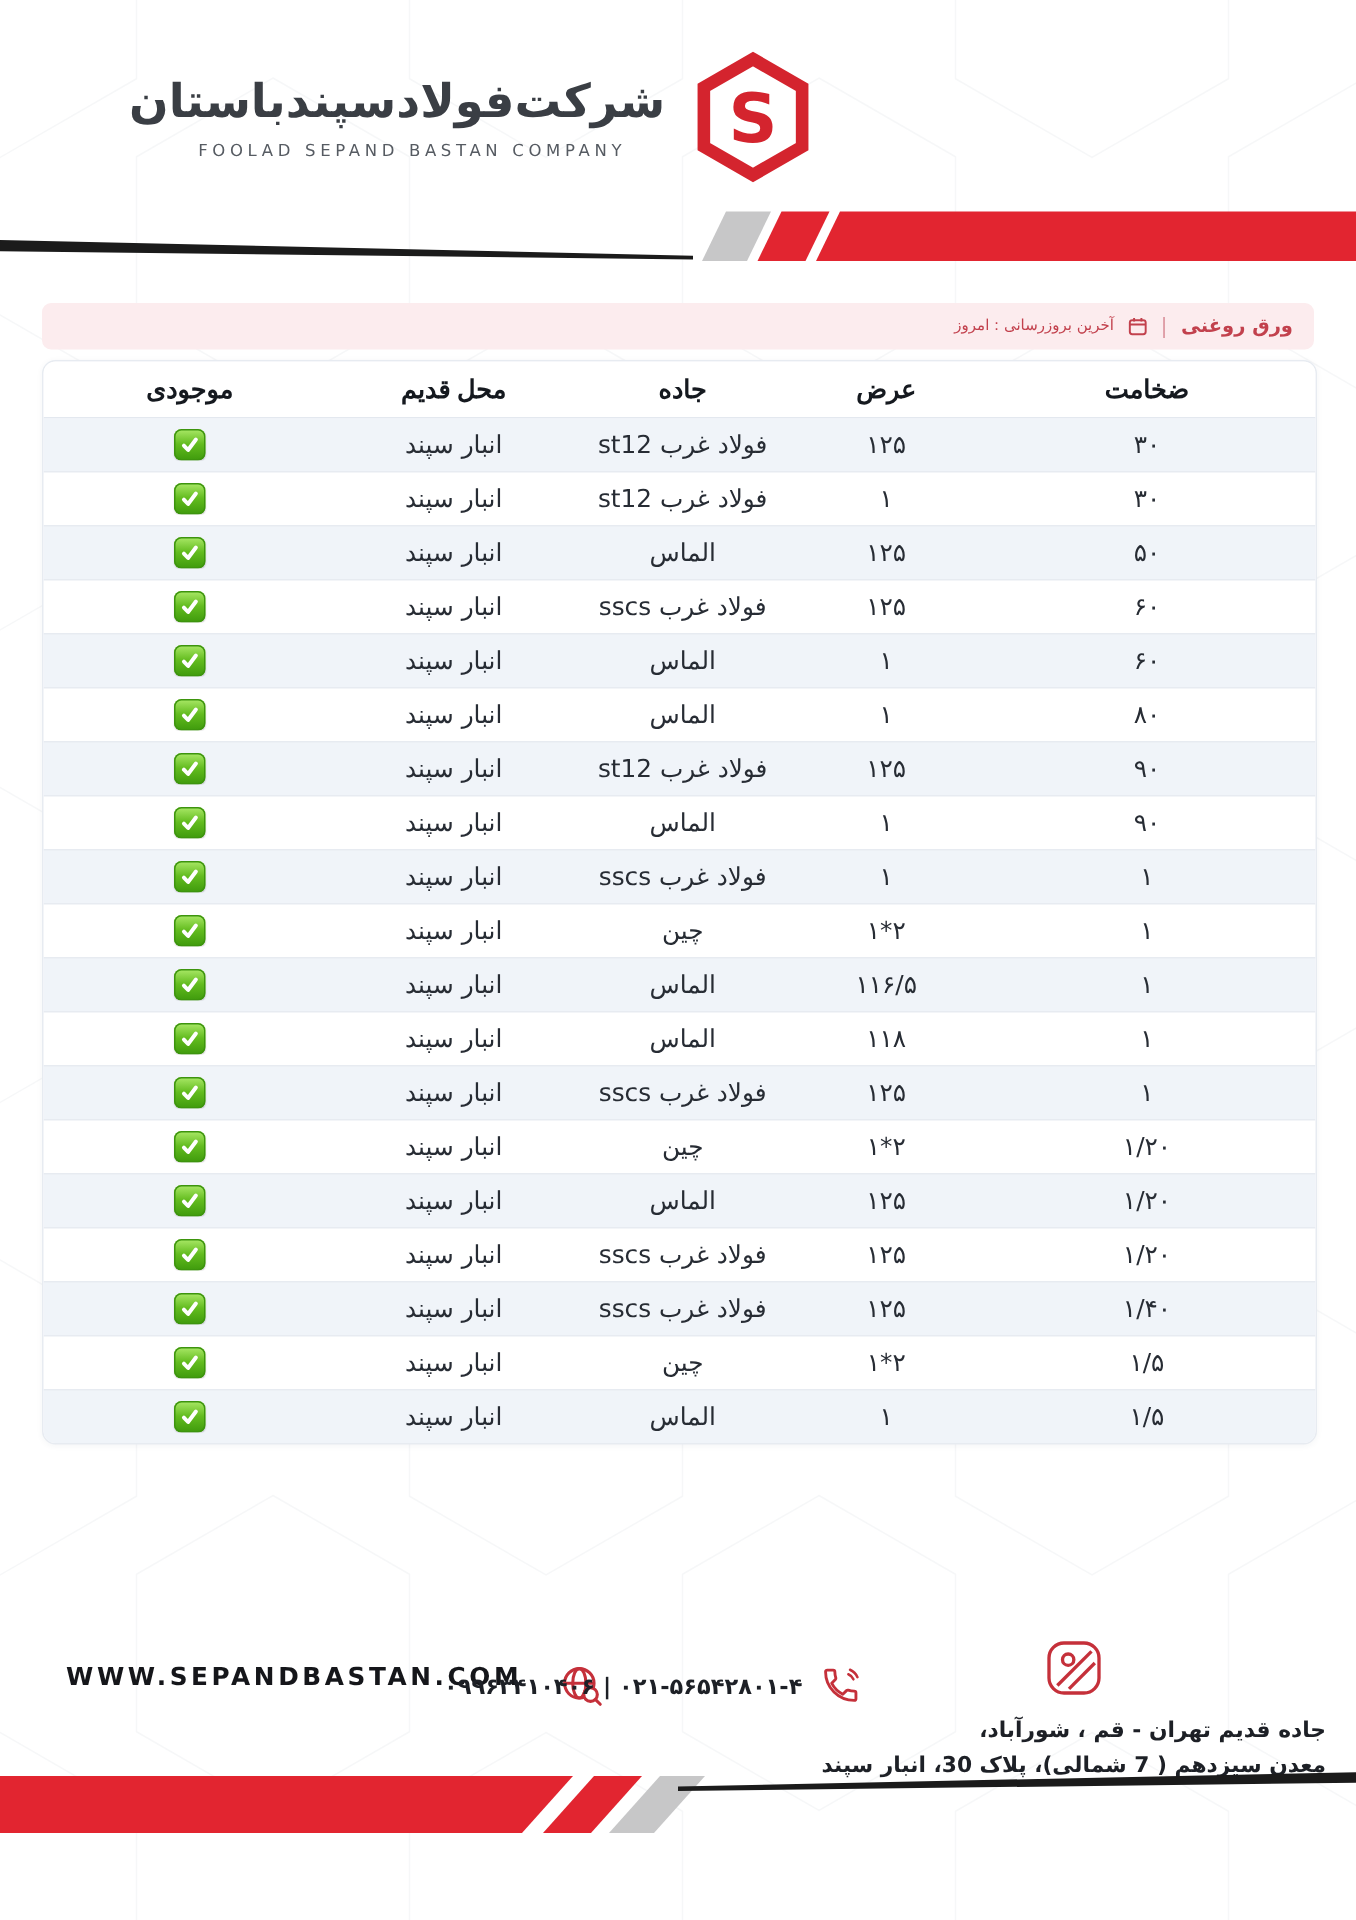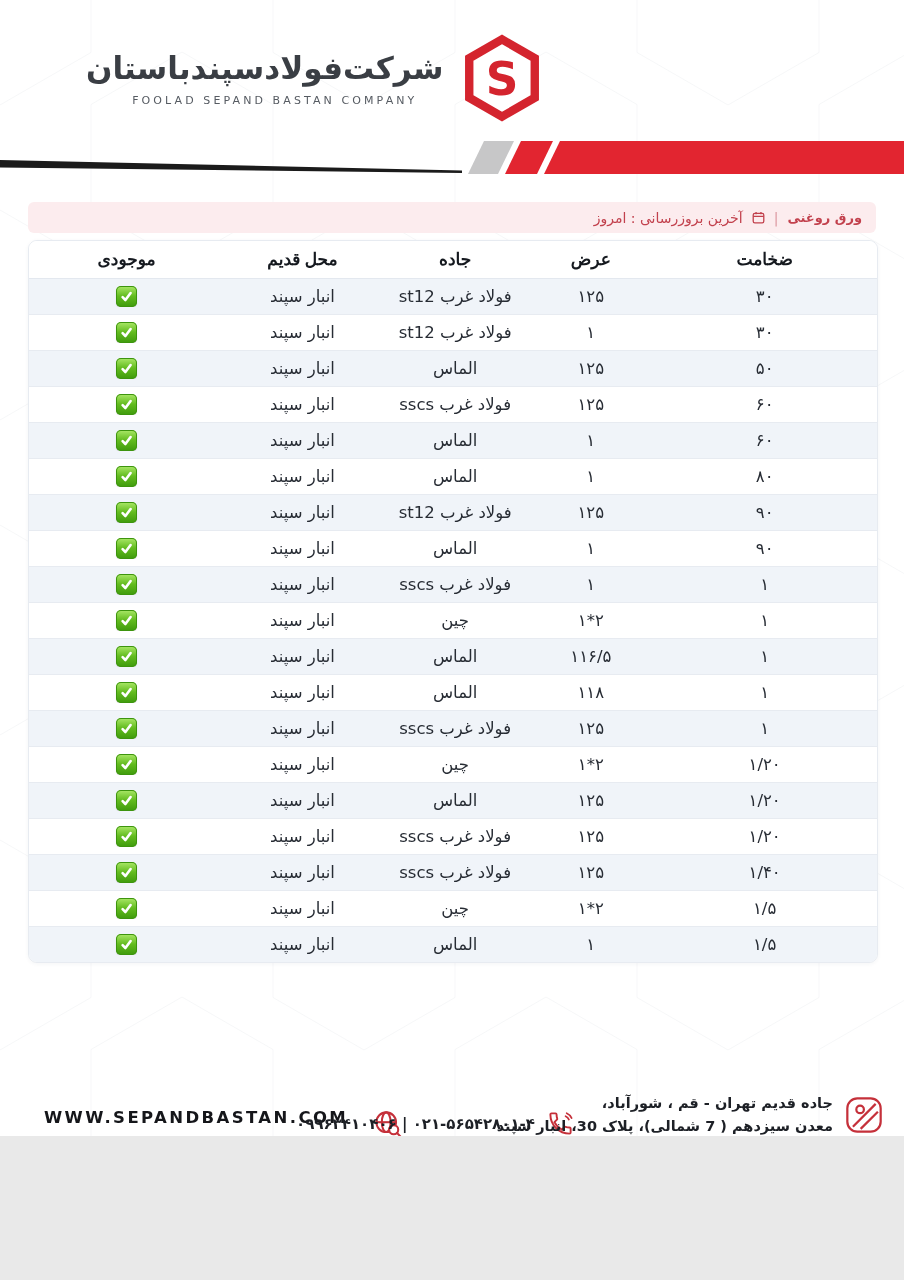--- a/index.html
+++ b/index.html
@@ -1,17 +1,17 @@
 <!DOCTYPE html>
 <html lang="fa"><head>
 <meta charset="utf-8">
 <style>
   html,body{margin:0;padding:0;background:#e9e9e9;}
   .page{
-    position:relative;width:904px;height:1136px;margin:0 auto;
+    position:relative;width:904px;height:1280px;margin:0 auto;
     background:#ffffff;overflow:hidden;
     font-family:"DejaVu Sans","Liberation Sans",sans-serif;
   }
   
   .hex-bg{position:absolute;inset:0;pointer-events:none;}
   
   .brand{position:absolute;top:34px;left:86px;display:flex;align-items:center;gap:16px;}
   .brand-text{display:flex;flex-direction:column;align-items:center;}
   .brand-fa{direction:rtl;font-size:31px;font-weight:800;color:#3a3e44;letter-spacing:0;}
   .brand-en{font-size:11px;font-weight:500;letter-spacing:3.1px;color:#565b62;margin-top:8px;white-space:nowrap;margin-left:20px;}
@@ -20,21 +20,21 @@
   .deco-top{position:absolute;top:138px;left:0;}
   .deco-bottom{position:absolute;top:1178px;left:0;}
   
   .section-bar{
     position:absolute;top:202px;left:28px;width:848px;height:31px;
     background:#fcecee;border-radius:6px;display:flex;direction:rtl;
     align-items:center;gap:9px;padding:0 14px;box-sizing:border-box;
   }
   .section-title{color:#c2414d;font-weight:800;font-size:13px;}
   .section-sep{color:#dc97a0;font-size:14px;}
-  .section-upd{color:#c2414d;font-size:14px;}
+  .section-upd{color:#c2414d;font-size:10px;}
   
   .tbl{
     position:absolute;top:240px;left:28px;width:848px;
     background:#fff;border:1px solid #e7ebf1;border-radius:9px;
     box-shadow:0 1px 4px rgba(40,50,70,.05);overflow:hidden;
   }
   .tr,.thead{display:grid;grid-template-columns:26.5% 14.5% 17.5% 18.5% 23%;direction:rtl;align-items:center;}
   .thead{height:37px;border-bottom:1px solid #e3e8ef;background:#fff;}
   .th{text-align:center;font-size:17px;font-weight:700;color:#15191f;font-family:Liberation Serif, serif;}
   .tr{height:35px;}
@@ -46,21 +46,21 @@
     width:21px;height:21px;border-radius:5px;display:inline-flex;align-items:center;justify-content:center;
     background:linear-gradient(180deg,#abe968 0%,#63bc1f 48%,#3e9a0c 100%);
     box-shadow:inset 0 0 0 1px #3d940e, 0 1px 1px rgba(0,0,0,.18);
     vertical-align:middle;
   }
   
   .f-website{position:absolute;left:44px;top:1108px;display:flex;align-items:flex-start;gap:24px;cursor:pointer;}
   .f-website-text{font-size:16.5px;font-weight:700;letter-spacing:2.4px;color:#15161a;}
   .f-phone{position:absolute;left:296px;top:1110px;display:flex;direction:ltr;align-items:center;gap:12px;cursor:pointer;}
   .f-phone-text{font-size:15px;font-weight:700;color:#1d2026;}
-  .f-address{position:absolute;right:20px;top:1092px;display:flex;direction:rtl;align-items:center;gap:11px;}
+  .f-address{position:absolute;right:20px;top:1092px;display:flex;direction:rtl;align-items:center;gap:11px;flex-direction:column;}
   .f-address-text{direction:rtl;text-align:right;font-size:14.5px;font-weight:700;color:#1d2026;line-height:1.6;}
 </style>
 </head>
 <body>
 
 <div class="page">
 
   <svg class="hex-bg" width="904" height="1280" viewBox="0 0 904 1280" aria-hidden="true">
     <defs>
         <path id="hx" d="M0,-105 91,-52.5 91,52.5 0,105 -91,52.5 -91,-52.5 Z"></path>

